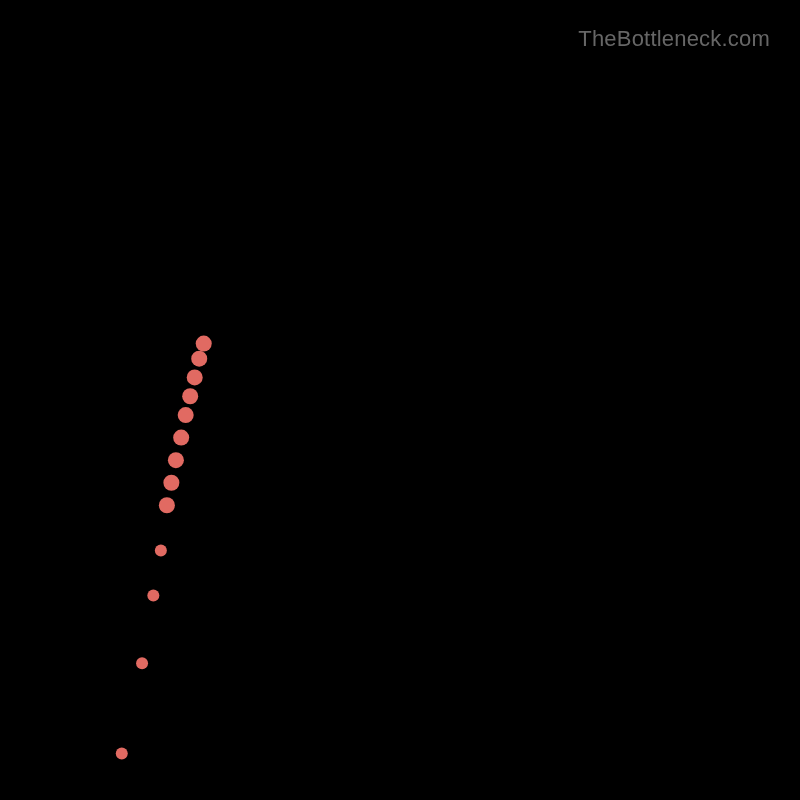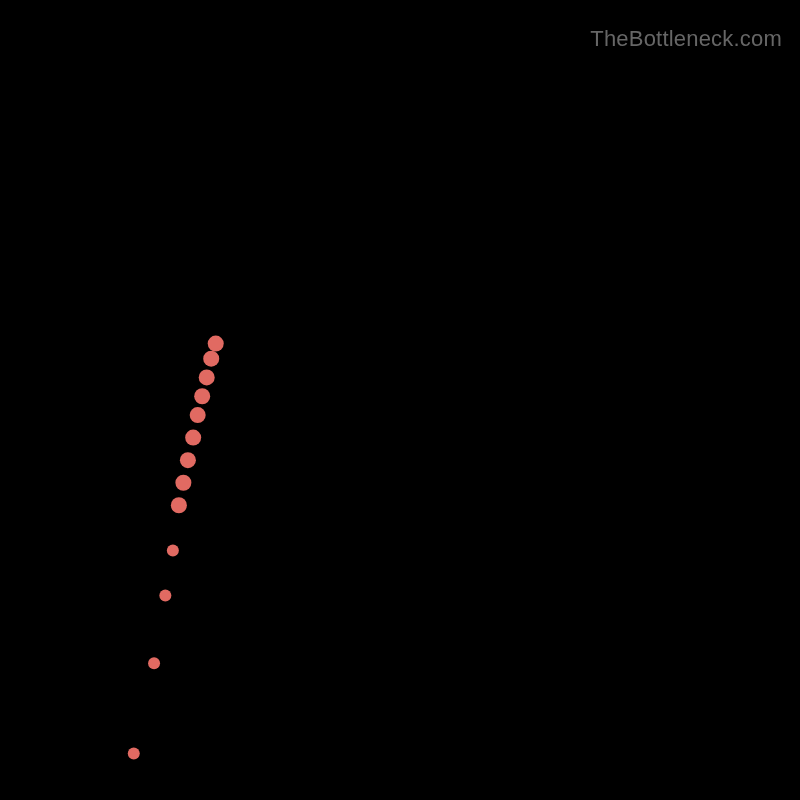--- a/index.html
+++ b/index.html
@@ -12,21 +12,21 @@
     font-family: Arial, Helvetica, sans-serif;
   }
   .frame {
     position: relative;
     width: 800px;
     height: 800px;
     background: #000;
   }
   .plot {
     position: absolute;
-    left: 36px;
+    left: 24px;
     top: 24px;
     width: 752px;
     height: 752px;
     
     background: linear-gradient(to bottom,
       #ff1a3c 0%,
       #ff2e3e 8%,
       #ff4540 16%,
       #ff6b3d 28%,
       #ff8f3a 40%,

